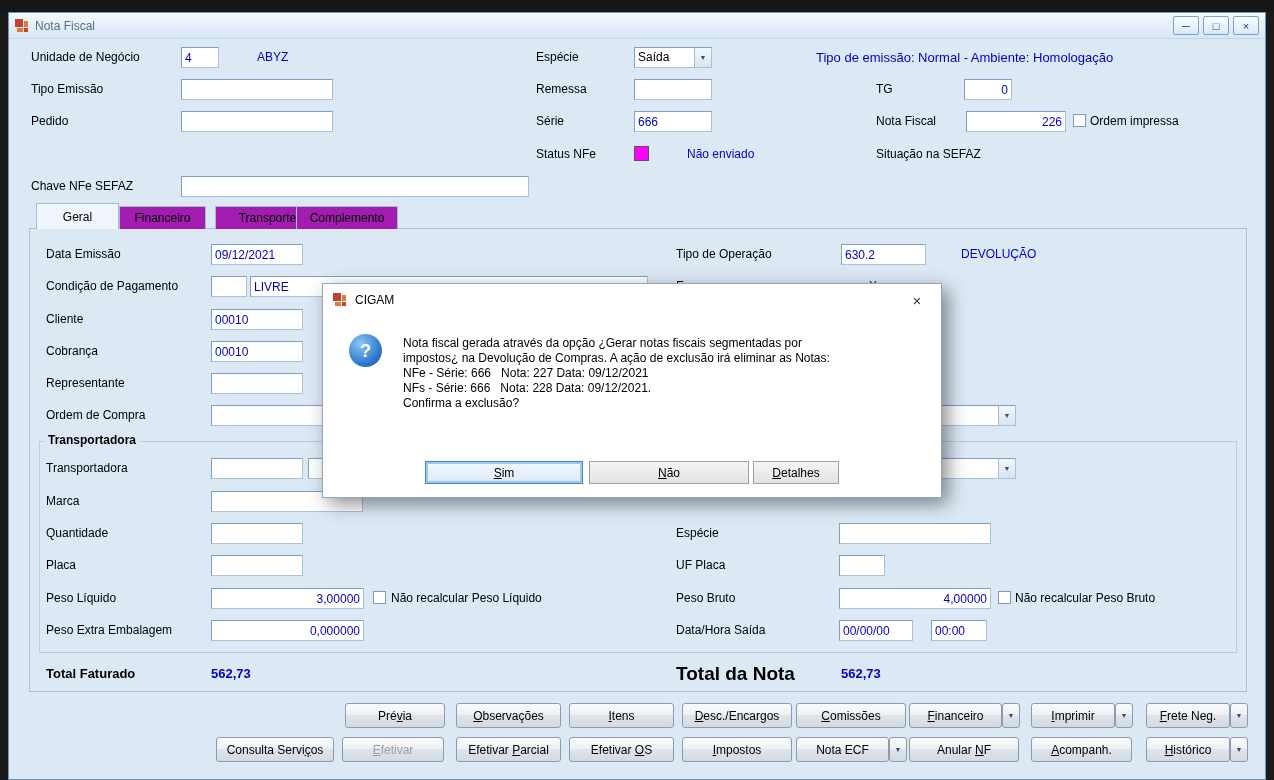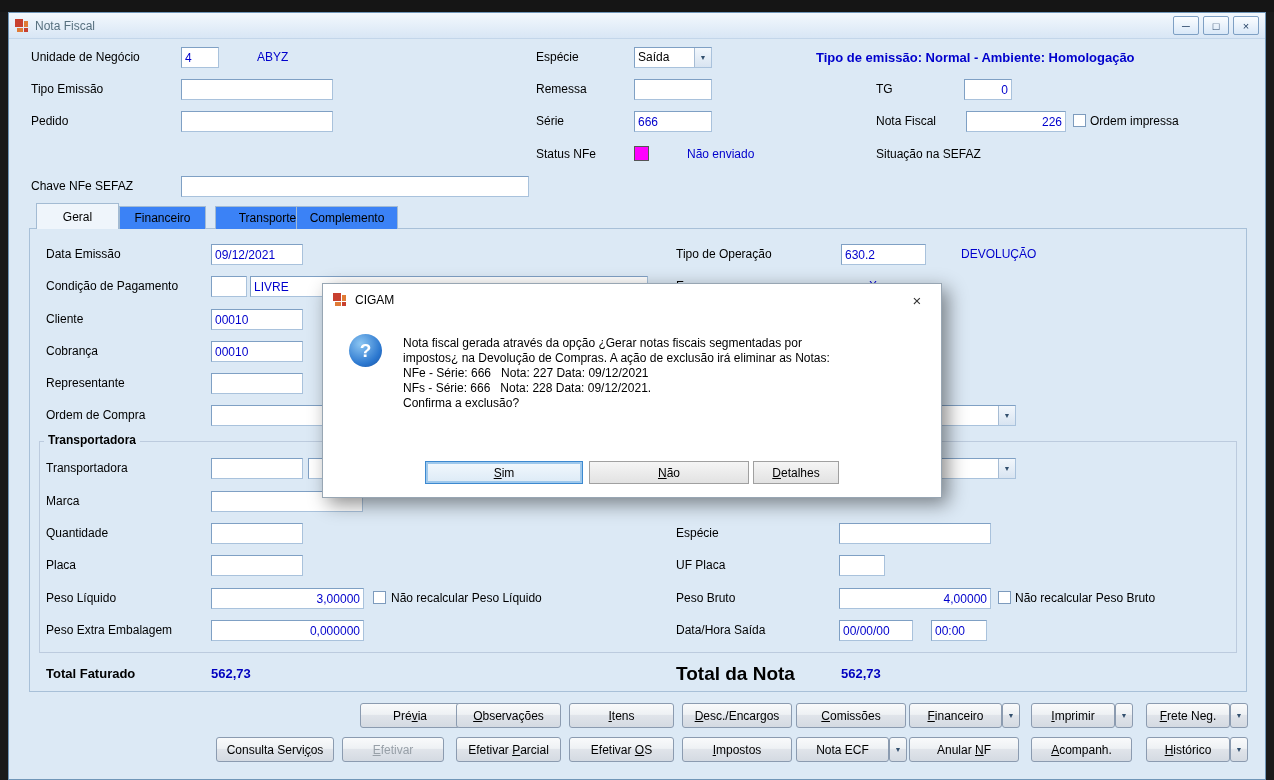--- a/index.html
+++ b/index.html
@@ -49,21 +49,21 @@
   }
   .combo .txt { flex: 1; padding: 0 3px; line-height: 19px; color: #000; overflow: hidden; }
   .combo .arrow {
     width: 17px; background: linear-gradient(#f2f7fc, #d8e4f1); border-left: 1px solid #a6bcd4;
     display: flex; align-items: center; justify-content: center; font-size: 7px; color: #33506e;
   }
   .check { position: absolute; width: 13px; height: 13px; background: #fff; border: 1px solid #7d9bbd; }
   .swatch { position: absolute; width: 15px; height: 15px; background: #ff00ff; border: 1px solid #555; }
   .tab {
     position: absolute; top: 193px; height: 23px; line-height: 22px; text-align: center;
-    background: #3b82f6; border: 1px solid #a3bbd3; border-bottom: none; z-index: 2;
+    background: #a21caf; border: 1px solid #a3bbd3; border-bottom: none; z-index: 2;
   }
   .tab.active { top: 190px; height: 26px; line-height: 26px; background: #eff5fb; z-index: 4; }
   .panel { position: absolute; left: 20px; top: 215px; width: 1218px; height: 464px; border: 1px solid #a8c0d8; z-index: 1; }
   .groupbox { position: absolute; left: 30px; top: 428px; width: 1198px; height: 212px; border: 1px solid #bccbde; z-index: 1; }
   .grouplabel { position: absolute; left: 35px; top: 418px; height: 18px; line-height: 18px; padding: 0 4px; background: #dce9f5; font-weight: bold; z-index: 3; }
   .btn {
     position: absolute; height: 25px; border: 1px solid #8b9bb0; border-radius: 3px;
     background: linear-gradient(#f9fafb, #eef1f4 45%, #e0e4ea 50%, #d4dae2);
     display: flex; align-items: center; justify-content: center; white-space: pre; color: #000; z-index: 2;
   }
@@ -83,21 +83,21 @@
     color: #fff; font-weight: bold; font-size: 19px; display: flex; align-items: center; justify-content: center;
   }
   .dlg-text { position: absolute; left: 80px; top: 52px; width: 510px; line-height: 15px; color: #000; }
   .dlg-line { white-space: pre-wrap; }
   .dlg-btn {
     position: absolute; top: 177px; height: 23px; border: 1px solid #a0a0a0;
     background: linear-gradient(#f5f5f5, #e2e2e2); display: flex; align-items: center; justify-content: center; white-space: pre;
   }
   .dlg-btn u { text-decoration: underline; }
   .dlg-btn.focus { border: 1px solid #3c89d0; box-shadow: inset 0 0 0 2px #9ec8ec; background: linear-gradient(#f2f8fd, #dceaf6); }
-  .info { position: absolute; font-weight: bold; font-size: 13px; color: #0000cc; height: 21px; line-height: 21px; white-space: nowrap; }
+  .info { position: absolute; font-weight: normal; font-size: 13px; color: #0000cc; height: 21px; line-height: 21px; white-space: nowrap; }
   .total-val { position: absolute; font-weight: bold; font-size: 13px; color: #0000bf; height: 21px; line-height: 21px; }
 </style>
 </head>
 <body>
 
 <div id="topstrip"></div>
 
 <div id="win">
 
   <div class="titlebar">
@@ -224,21 +224,21 @@
   <input class="inp right" style="left: 202px; top: 607px; width: 153px;" value="0,000000">
   <div class="lbl" style="left:667px;top:607px">Data/Hora Saída</div>
   <input class="inp" style="left: 830px; top: 607px; width: 74px;" value="00/00/00">
   <input class="inp" style="left: 922px; top: 607px; width: 56px;" value="00:00">
 
   <div class="lbl bold" style="left:37px;top:650px;font-size:13px">Total Faturado</div>
   <div class="total-val" style="left:202px;top:650px">562,73</div>
   <div class="lbl bold" style="left:667px;top:650px;font-size:19px">Total da Nota</div>
   <div class="total-val" style="left:832px;top:650px">562,73</div>
 
-  <div class="btn" style="left:351px;top:690px;width:100px"><span>Pré</span><u>v</u><span>ia</span></div>
+  <div class="btn" style="left:336px;top:690px;width:100px"><span>Pré</span><u>v</u><span>ia</span></div>
   <div class="btn" style="left:447px;top:690px;width:105px"><span></span><u>O</u><span>bservações</span></div>
   <div class="btn" style="left:560px;top:690px;width:105px"><span></span><u>I</u><span>tens</span></div>
   <div class="btn" style="left:673px;top:690px;width:110px"><span></span><u>D</u><span>esc./Encargos</span></div>
   <div class="btn" style="left:787px;top:690px;width:110px"><span></span><u>C</u><span>omissões</span></div>
   <div class="btn" style="left:900px;top:690px;width:93px"><span></span><u>F</u><span>inanceiro</span></div>
   <div class="btn" style="left:993px;top:690px;width:18px"><span class="chev">▼</span></div>
   <div class="btn" style="left:1022px;top:690px;width:84px"><span></span><u>I</u><span>mprimir</span></div>
   <div class="btn" style="left:1106px;top:690px;width:18px"><span class="chev">▼</span></div>
   <div class="btn" style="left:1137px;top:690px;width:84px"><span></span><u>F</u><span>rete Neg.</span></div>
   <div class="btn" style="left:1221px;top:690px;width:18px"><span class="chev">▼</span></div>

